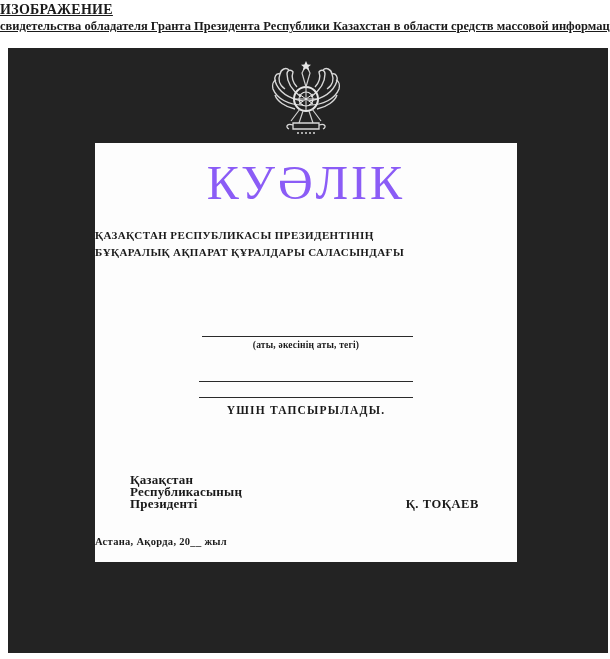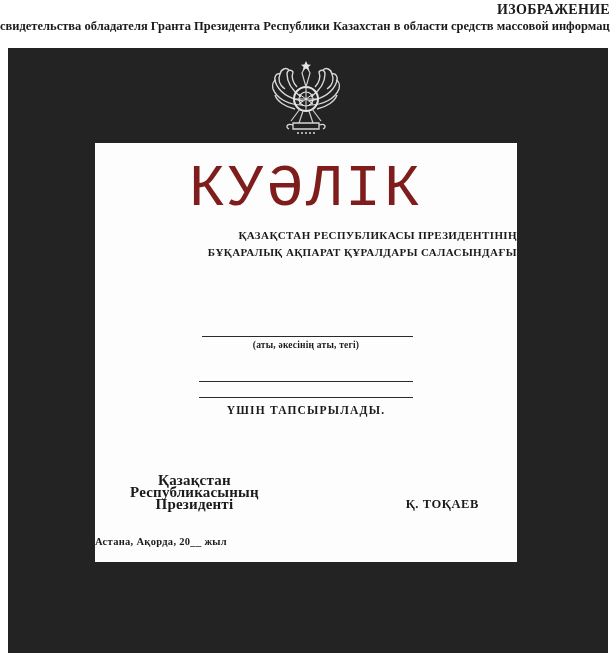--- a/index.html
+++ b/index.html
@@ -1,55 +1,55 @@
 <!DOCTYPE html>
 <html><head>
 <meta charset="utf-8">
 <style>
   html,body{margin:0;padding:0;background:#ffffff;}
   .page{
     position:relative;width:610px;height:659px;background:#ffffff;
     font-family:"Liberation Serif", serif;color:#1a1a1a;overflow:hidden;
   }
-  .header{position:absolute;top:2px;left:0;width:610px;text-align:right;}
+  .header{position:absolute;top:2px;left:0;width:610px;text-align:left;text-decoration:underline;}
   .header-title{font-weight:bold;font-size:14px;letter-spacing:0.3px;}
   .header-subtitle{font-weight:bold;font-size:12.5px;margin-top:1px;white-space:nowrap;}
   .photo-frame{
     position:absolute;left:8px;top:48px;width:600px;height:605px;
     background:#232323;
   }
   .emblem{position:absolute;left:259px;top:11px;width:78px;height:80px;}
   .panel{
     position:absolute;left:87px;top:95px;width:422px;height:419px;
     background:#fdfdfd;
   }
   .cert-title{
     position:absolute;top:12px;left:0;width:100%;text-align:center;
-    font-family:Liberation Mono, monospace;font-weight:400;
-    font-size:60px;letter-spacing:3px;color:#7f1d1d;
+    font-family:Liberation Serif, serif;font-weight:400;
+    font-size:48px;letter-spacing:3px;color:#8b5cf6;
   }
   .cert-heading{
-    position:absolute;top:84px;left:0;width:100%;text-align:right;
+    position:absolute;top:84px;left:0;width:100%;text-align:left;
     font-weight:bold;font-size:11px;letter-spacing:0.4px;line-height:16.5px;
   }
   .fill-line{position:absolute;border-top:1.5px solid #2a2a2a;height:0;}
   .line-1{top:193px;left:107px;width:211px;}
   .line-2{top:238px;left:104px;width:214px;}
   .line-3{top:254px;left:104px;width:214px;}
   .line-caption{
     position:absolute;top:197px;left:0;width:100%;text-align:center;
     font-weight:bold;font-size:9.5px;letter-spacing:0.2px;
   }
   .purpose{
     position:absolute;top:261px;left:0;width:100%;text-align:center;
     font-weight:bold;font-size:11.5px;letter-spacing:1.2px;
   }
   .signer-role{
-    position:absolute;top:331px;left:35px;text-align:center;
-    font-weight:bold;font-size:15px;line-height:12px;letter-spacing:0.2px;
+    position:absolute;top:331px;left:35px;text-align:left;
+    font-weight:bold;font-size:13px;line-height:12px;letter-spacing:0.2px;
   }
   .signer-name{
     position:absolute;top:354px;right:38px;text-align:center;
     font-weight:bold;font-size:12.5px;letter-spacing:0.6px;
   }
   .cert-footer{
     position:absolute;top:393px;left:0;width:100%;text-align:left;
     font-weight:bold;font-size:10.5px;letter-spacing:0.3px;
   }
 </style>

